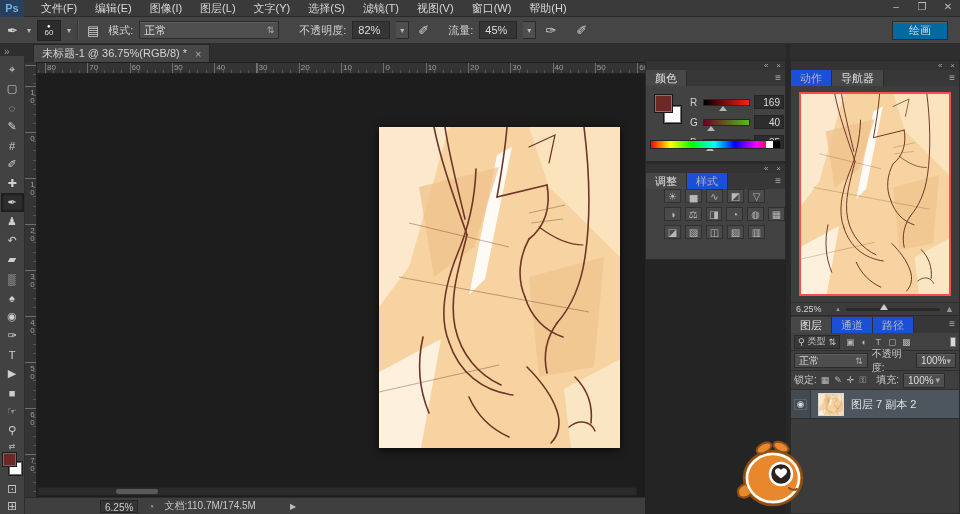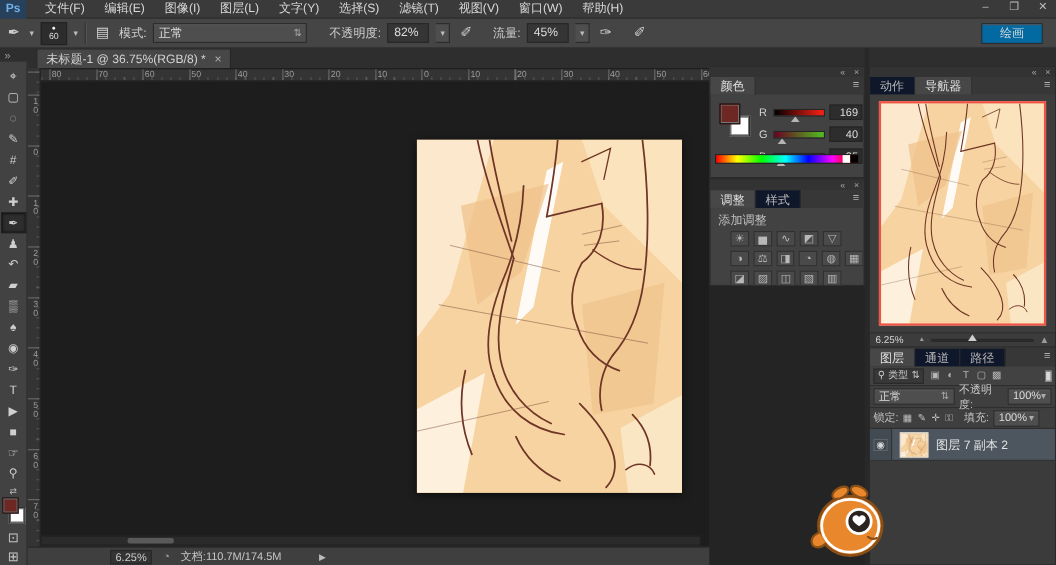--- a/index.html
+++ b/index.html
@@ -54,21 +54,21 @@
   .hscroll .thumb{position:absolute;left:78px;top:1px;width:42px;height:5px;background:#5a5a5a;border-radius:2px;}
   
   .statusbar{left:25px;top:497px;width:620px;height:17px;background:#3f3f3f;border-top:1px solid #2a2a2a;display:flex;align-items:center;gap:10px;padding-left:75px;color:#ccc;}
   .statusbar .zoomfield{background:#343434;border:1px solid #262626;padding:0 4px;height:13px;line-height:13px;font-size:10px;}
   .statusbar .doc{font-size:10px;color:#c8c8c8;text-align:right;}
   .statusbar .icon{color:#9a9a9a;font-size:10px;}
   .statusbar .arrow{color:#bbb;font-size:8px;margin-left:24px;}
   
   .panel-titlebar{height:9px;display:flex;justify-content:flex-end;align-items:center;gap:8px;padding-right:4px;background:#333;color:#a8a8a8;font-size:8px;}
   .ptabs{height:16px;background:#373737;display:flex;align-items:flex-end;position:relative;}
-  .ptab{height:16px;padding:0 9px;display:flex;align-items:center;background:#0f172a;color:#b5b5b5;font-size:11px;border-right:1px solid #2c2c2c;}
+  .ptab{height:16px;padding:0 9px;display:flex;align-items:center;background:#1d4ed8;color:#b5b5b5;font-size:11px;border-right:1px solid #2c2c2c;}
   .ptab.active{background:#474747;color:#e0e0e0;}
   .pmenu{position:absolute;right:4px;top:2px;color:#b0b0b0;font-size:10px;}
   
   .colorpanel{left:645px;top:60px;width:141px;height:102px;background:#424242;border:1px solid #2a2a2a;}
   .cp-body{position:relative;height:66px;}
   .cp-swatches{position:absolute;left:8px;top:8px;width:30px;height:34px;}
   .cp-swatch{position:absolute;width:19px;height:19px;border:1px solid #171717;box-shadow:0 0 0 1px #777 inset;}
   .cp-swatch.fgs{left:0;top:0;z-index:2;}
   .cp-swatch.bgs{left:9px;top:11px;}
   .ch-rows{position:absolute;left:44px;top:6px;width:94px;}
@@ -403,21 +403,20 @@
   <div class="abs adjpanel">
     <div class="panel-titlebar">
       <span>«</span>
       <span>×</span>
     </div>
     <div class="ptabs">
       <span class="ptab active">调整</span>
       <span class="ptab">样式</span>
       <span class="pmenu">≡</span>
     </div>
-    <div class="adj-heading">添加调整</div>
     <div class="adj-rows">
       <div class="adj-row">
 
       <span class="adj">☀</span>
           <span class="adj">▅</span>
           <span class="adj">∿</span>
           <span class="adj">◩</span>
           <span class="adj">▽</span>
         </div>
       <div class="adj-row">

